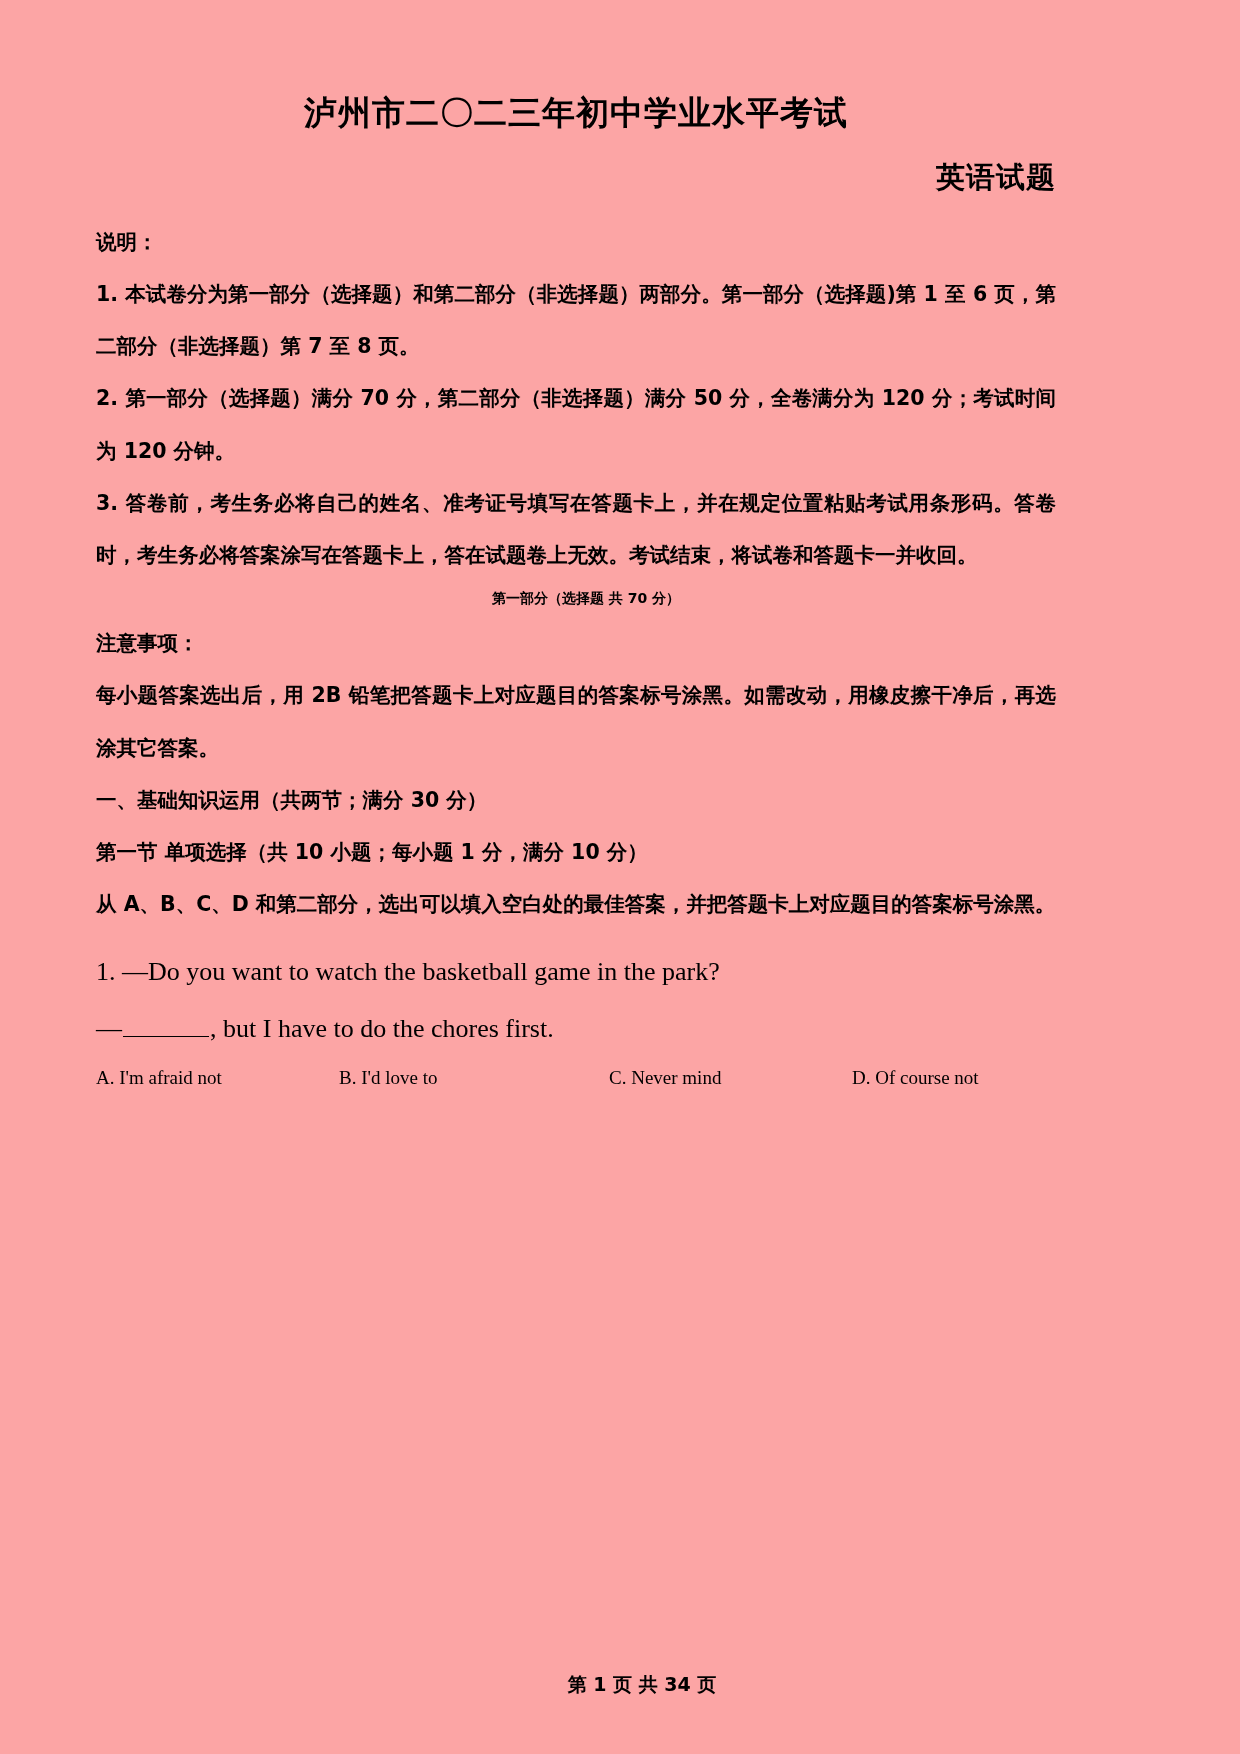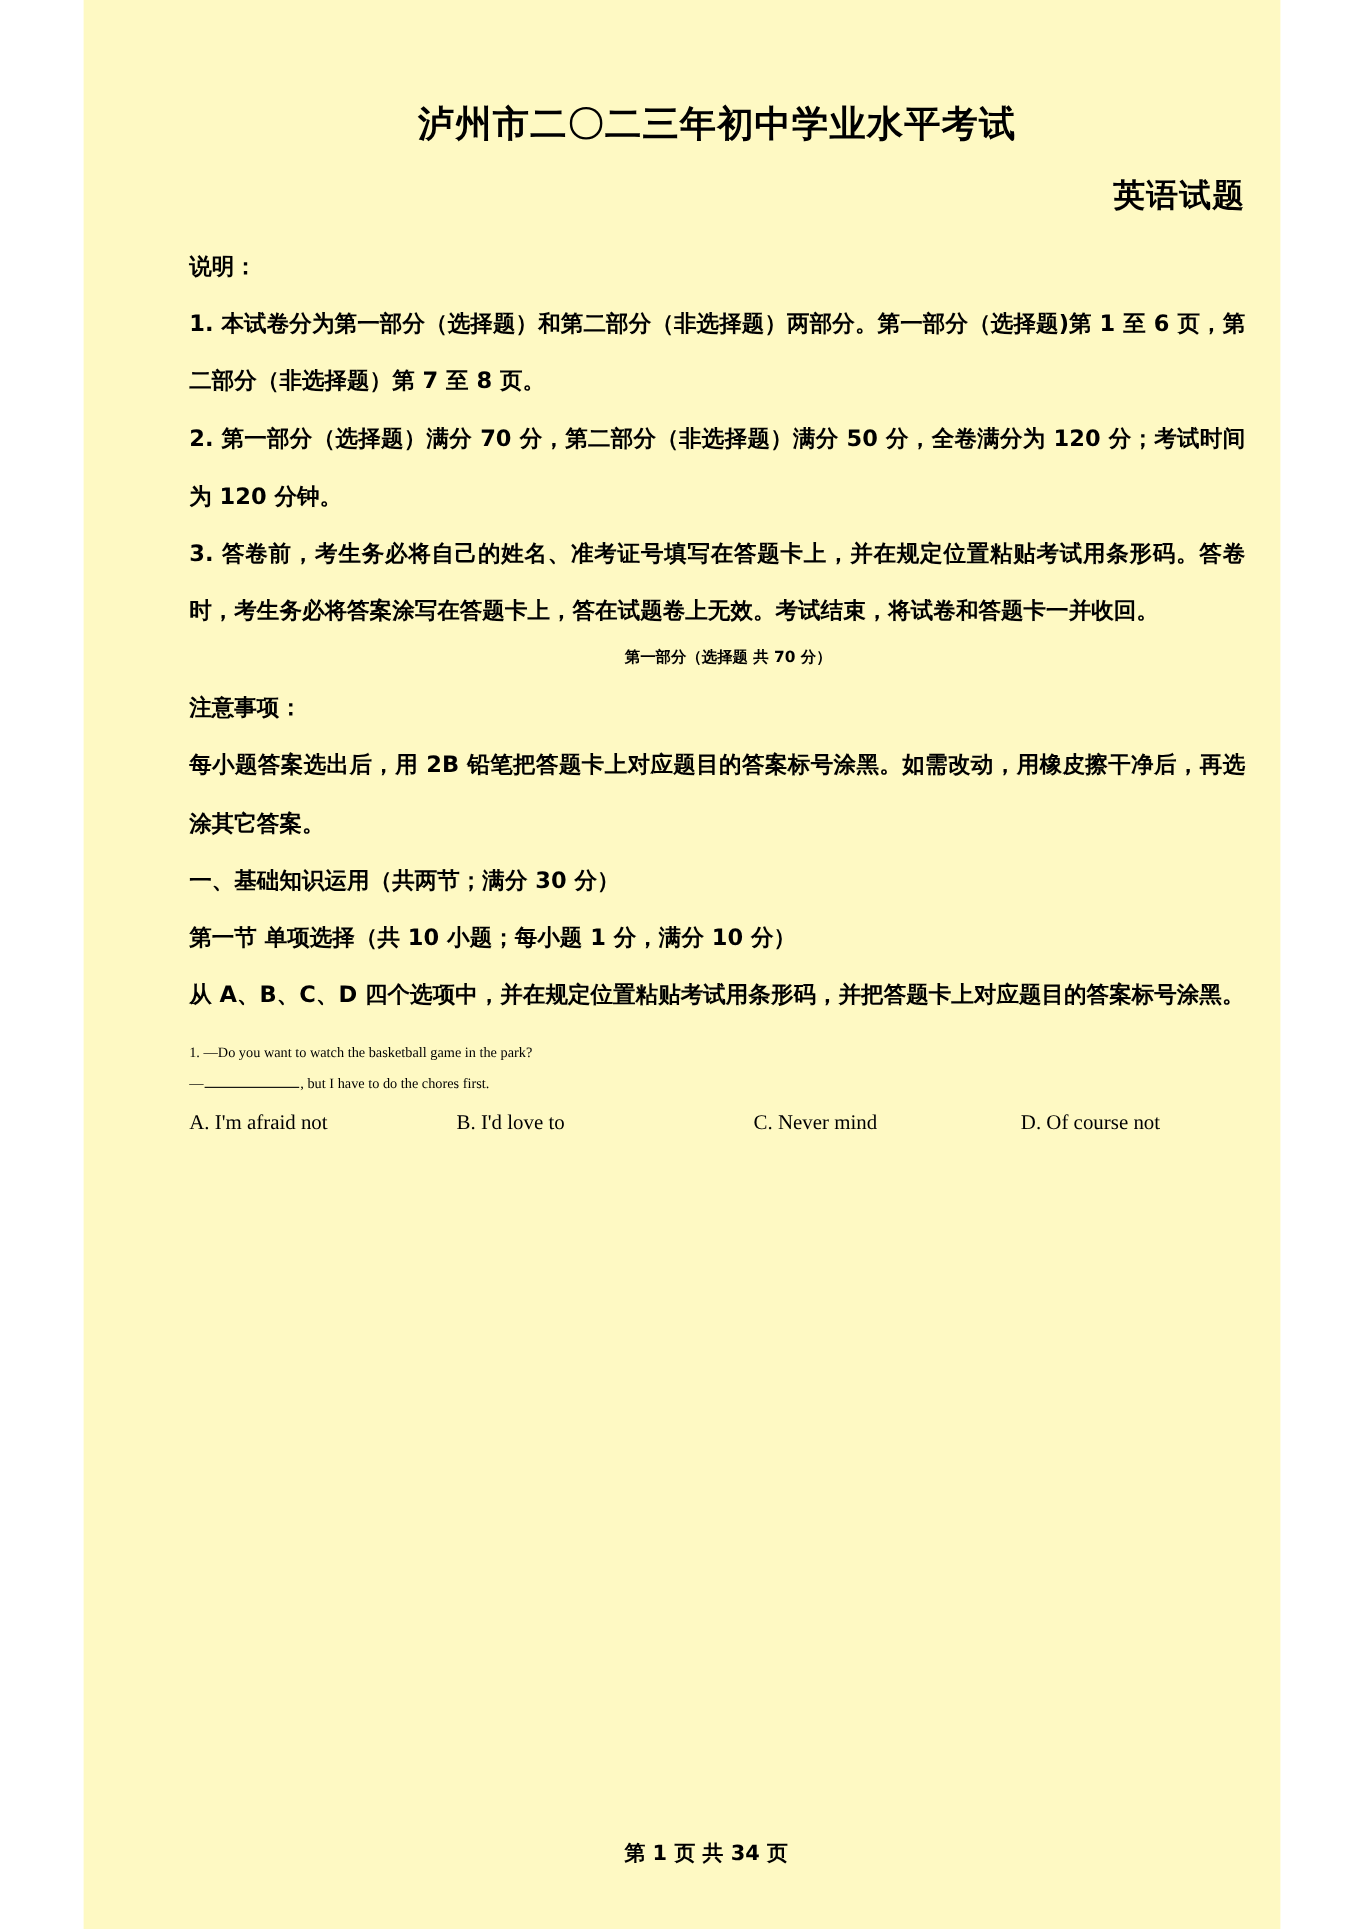--- a/index.html
+++ b/index.html
@@ -6,24 +6,24 @@
     margin: 0;
     padding: 0;
     background: #ffffff;
   }
   body {
     font-family: "Liberation Serif", "DejaVu Serif", serif;
     color: #000000;
   }
   .page {
     position: relative;
-    width: 1088px;
+    width: 1240px;
     height: 1754px;
     margin: 0 auto;
-    background: #fef9c3;
+    background: #fca5a5;
     box-sizing: border-box;
     padding: 0;
     overflow: hidden;
   }
   .content {
     position: absolute;
     left: 96px;
     top: 0;
     width: 960px;
   }
@@ -75,21 +75,21 @@
     font-size: 14px;
     line-height: 2.55;
     text-align: center;
     margin: 0;
     padding-left: 20px;
   }
 
   
   .en-line {
     font-family: "Liberation Serif", "DejaVu Serif", serif;
-    font-size: 13px;
+    font-size: 26px;
     line-height: 2.2;
     margin: 0;
     white-space: nowrap;
   }
   .blank {
     display: inline-block;
     width: 86px;
     border-bottom: 1.5px solid #000;
     vertical-align: baseline;
     height: 0.95em;
@@ -143,21 +143,21 @@
     <p class="cn-bold">2. 第一部分（选择题）满分 70 分，第二部分（非选择题）满分 50 分，全卷满分为 120 分；考试时间为 120 分钟。</p>
     <p class="cn-bold">3. 答卷前，考生务必将自己的姓名、准考证号填写在答题卡上，并在规定位置粘贴考试用条形码。答卷时，考生务必将答案涂写在答题卡上，答在试题卷上无效。考试结束，将试卷和答题卡一并收回。</p>
 
     <p class="part-head">第一部分（选择题 共 70 分）</p>
 
     <p class="label-line">注意事项：</p>
     <p class="cn-bold">每小题答案选出后，用 2B 铅笔把答题卡上对应题目的答案标号涂黑。如需改动，用橡皮擦干净后，再选涂其它答案。</p>
 
     <p class="label-line">一、基础知识运用（共两节；满分 30 分）</p>
     <p class="label-line">第一节 单项选择（共 10 小题；每小题 1 分，满分 10 分）</p>
-    <p class="cn-bold">从 A、B、C、D 四个选项中，并在规定位置粘贴考试用条形码，并把答题卡上对应题目的答案标号涂黑。</p>
+    <p class="cn-bold">从 A、B、C、D 和第二部分，选出可以填入空白处的最佳答案，并把答题卡上对应题目的答案标号涂黑。</p>
 
     <div class="gap-sm"></div>
 
     <p class="en-line">1. —Do you want to watch the basketball game in the park?</p>
 
     <p class="en-line"><span>—</span><span class="blank"></span><span>, but I have to do the chores first.</span></p>
 
     <div class="choices">
       <span class="choice-a">A. I'm afraid not</span>
       <span class="choice-b">B. I'd love to</span>

